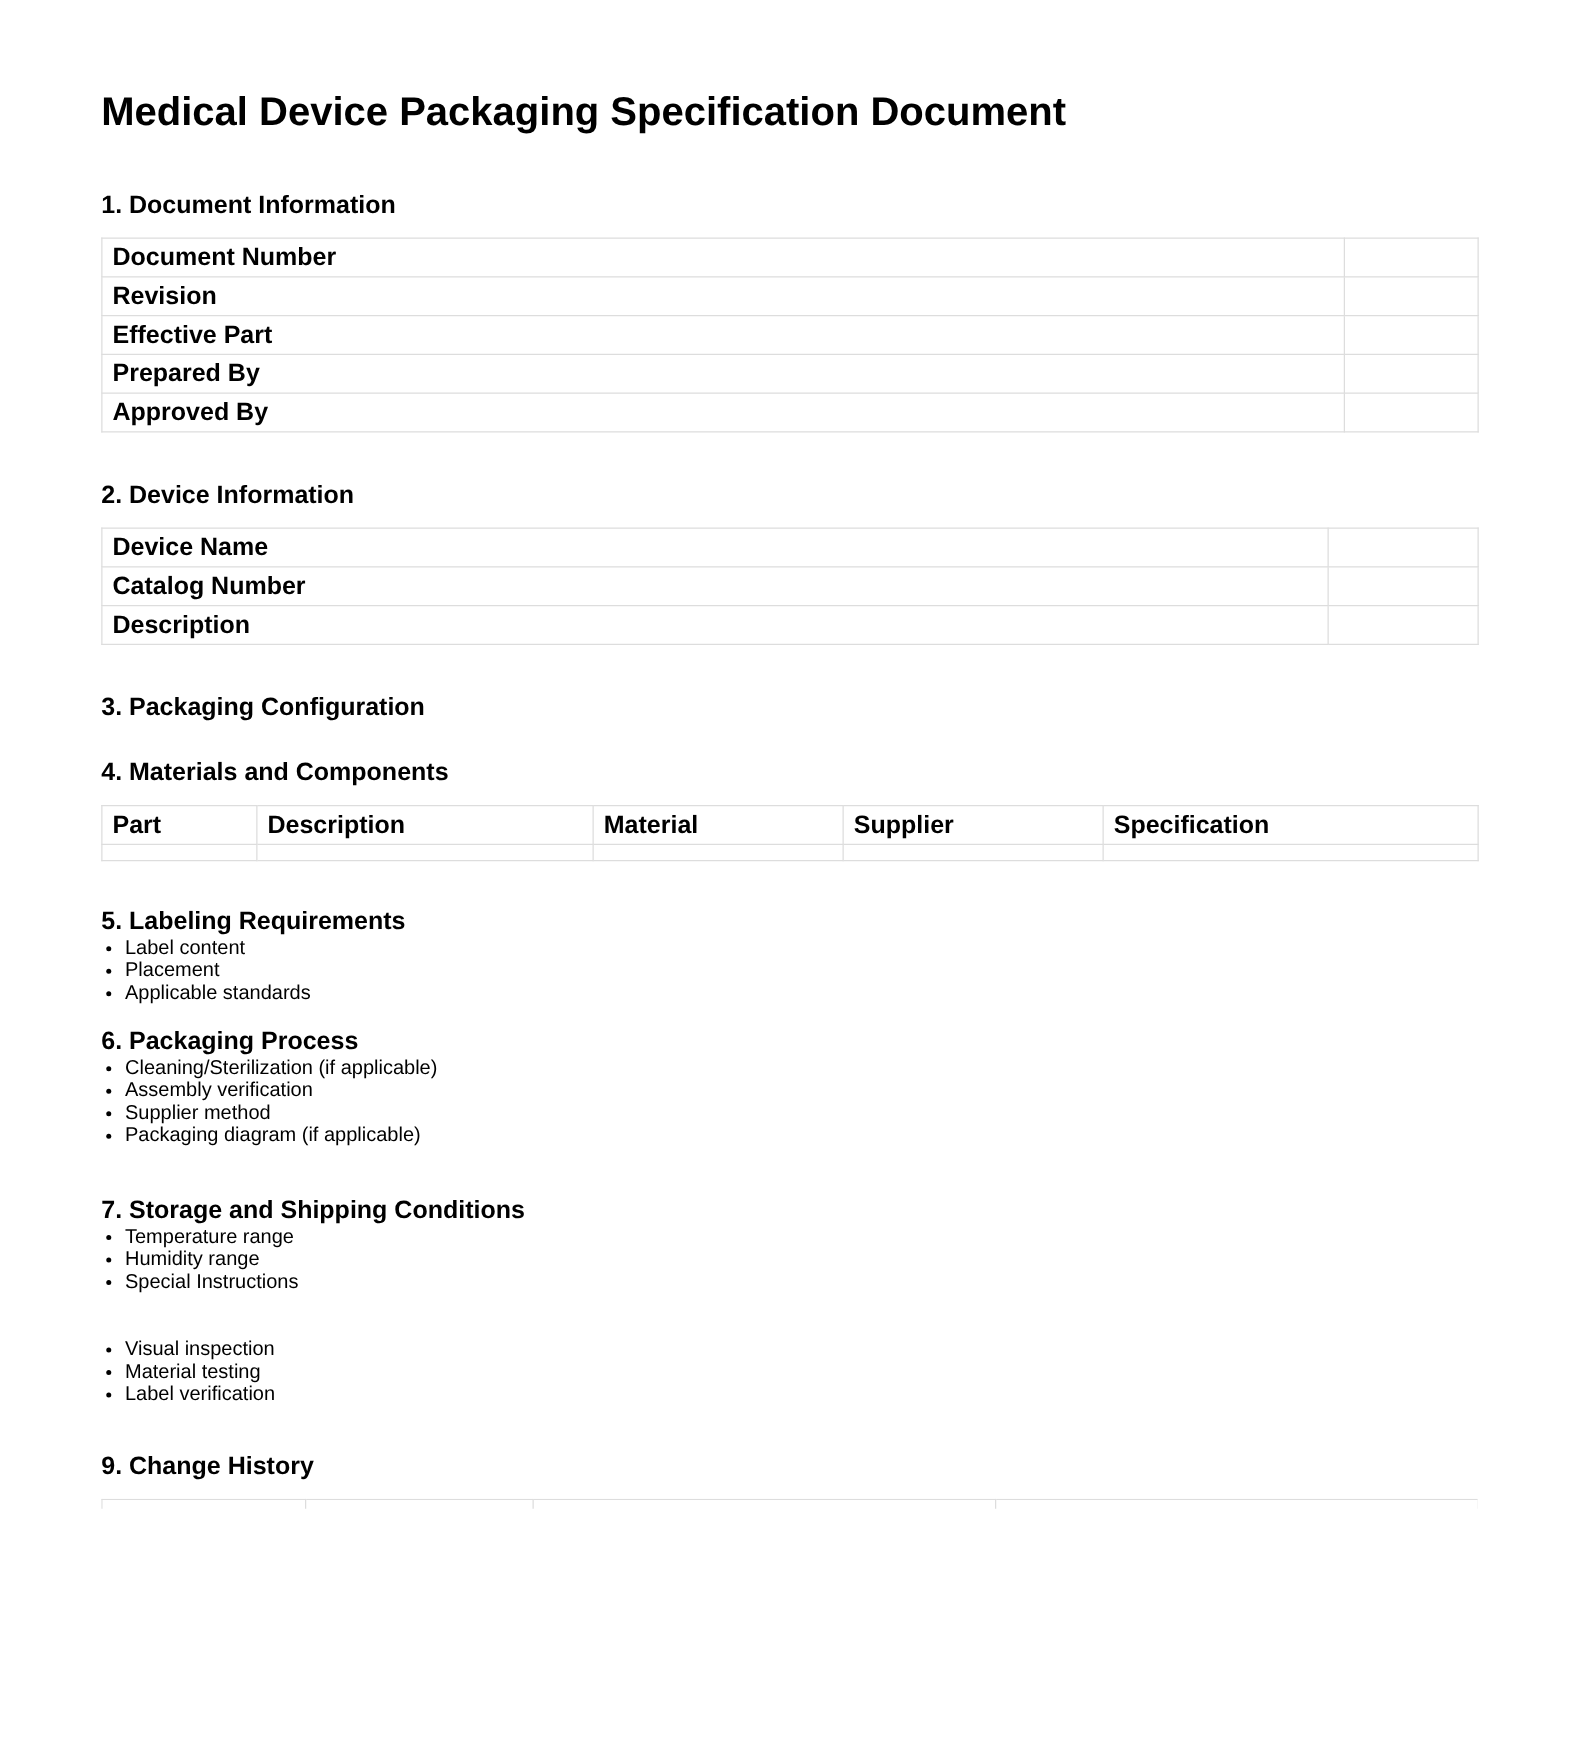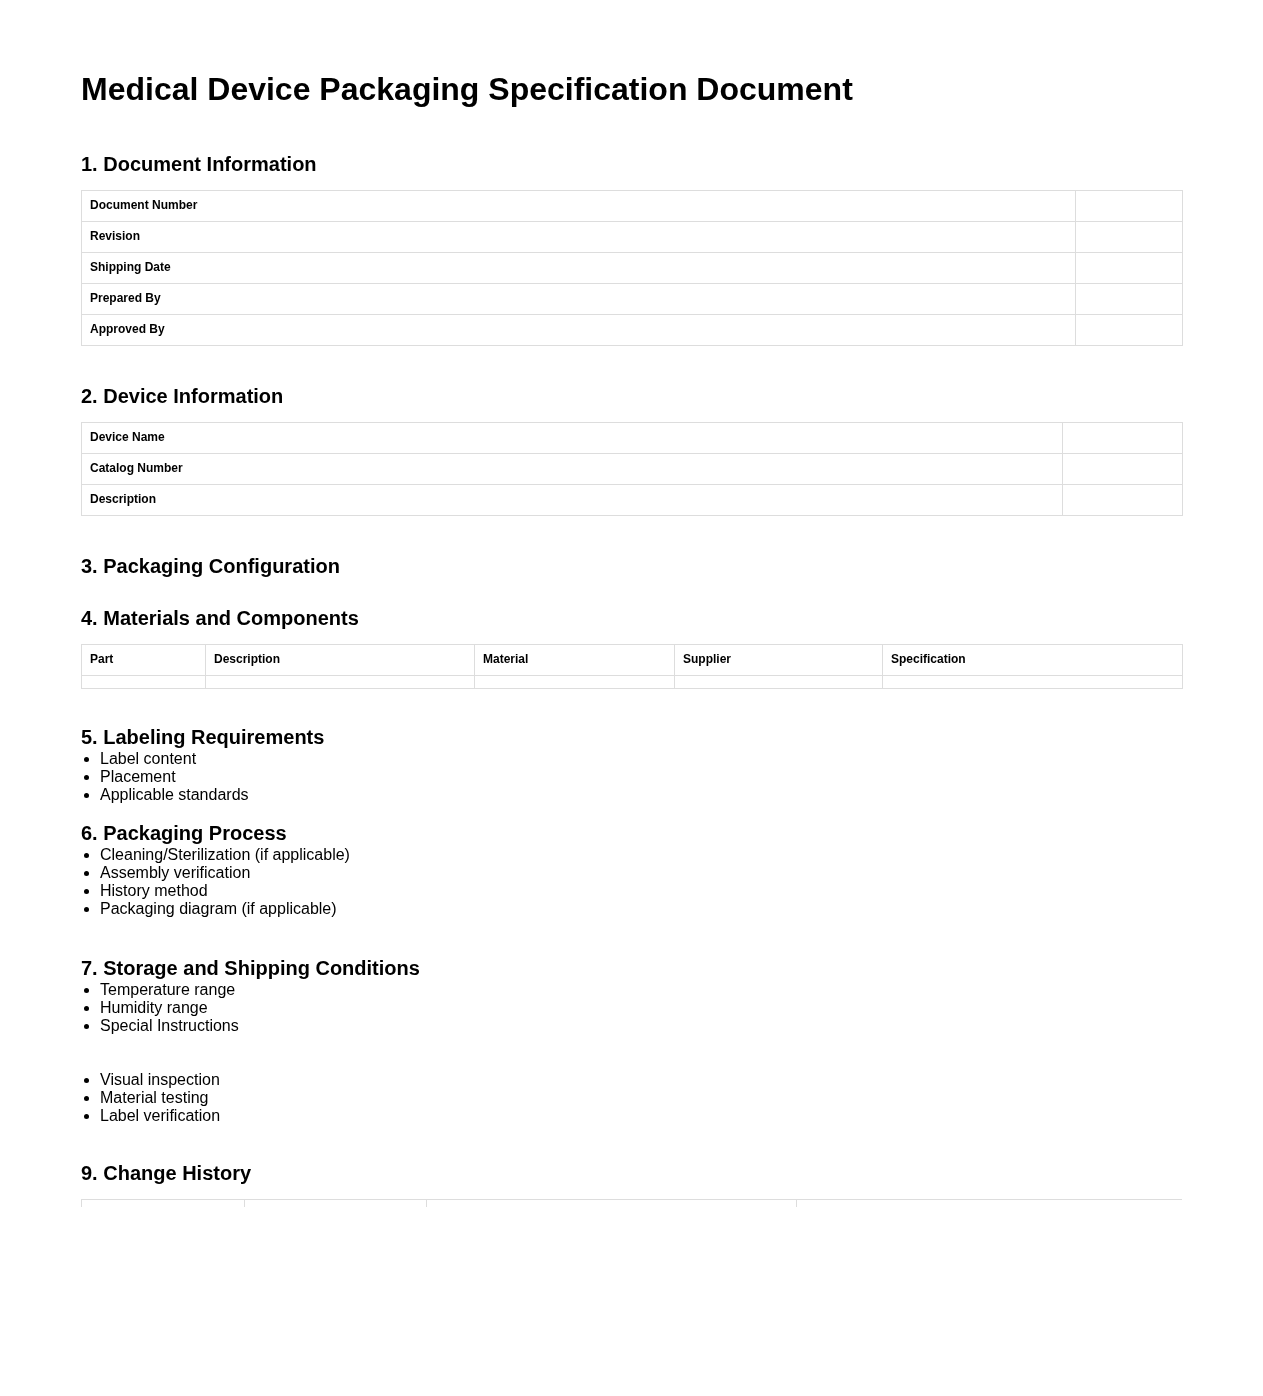--- a/index.html
+++ b/index.html
@@ -35,21 +35,21 @@
     border-collapse: collapse;
     width: 1101px;
     table-layout: fixed;
   }
   td, th {
     border: 1px solid #dddddd;
     padding: 0 8px;
     height: 30px;
     text-align: left;
     vertical-align: middle;
-    font-size: 12px;
+    font-size: 20px;
   }
   td.label, th { font-weight: bold; }
   tr.empty td { height: 12px; padding: 0; }
   ul {
     margin: 0;
     padding-left: 19px;
   }
   ul li { line-height: 18px; font-size: 16px; }
   ul.bold li { font-weight: bold; }
   .partial-table {
@@ -75,21 +75,21 @@
       <tbody>
           <tr>
         <td class="label">Document Number</td>
         <td></td>
       </tr>
       <tr>
         <td class="label">Revision</td>
         <td></td>
       </tr>
       <tr>
-        <td class="label">Shipping Date</td>
+        <td class="label">Effective Part</td>
         <td></td>
       </tr>
       <tr>
         <td class="label">Prepared By</td>
         <td></td>
       </tr>
       <tr>
         <td class="label">Approved By</td>
         <td></td>
       </tr>
@@ -161,21 +161,21 @@
       <li>Placement</li>
       <li>Applicable standards</li>
     </ul>
   </div>
 
   <div class="section" style="">
     <h2 class="tight">6. Packaging Process</h2>
     <ul>
       <li>Cleaning/Sterilization (if applicable)</li>
       <li>Assembly verification</li>
-      <li>History method</li>
+      <li>Supplier method</li>
       <li>Packaging diagram (if applicable)</li>
     </ul>
   </div>
 
   <div class="section" style="margin-bottom:36px">
     <h2 class="tight">7. Storage and Shipping Conditions</h2>
     <ul>
       <li>Temperature range</li>
       <li>Humidity range</li>
       <li>Special Instructions</li>

